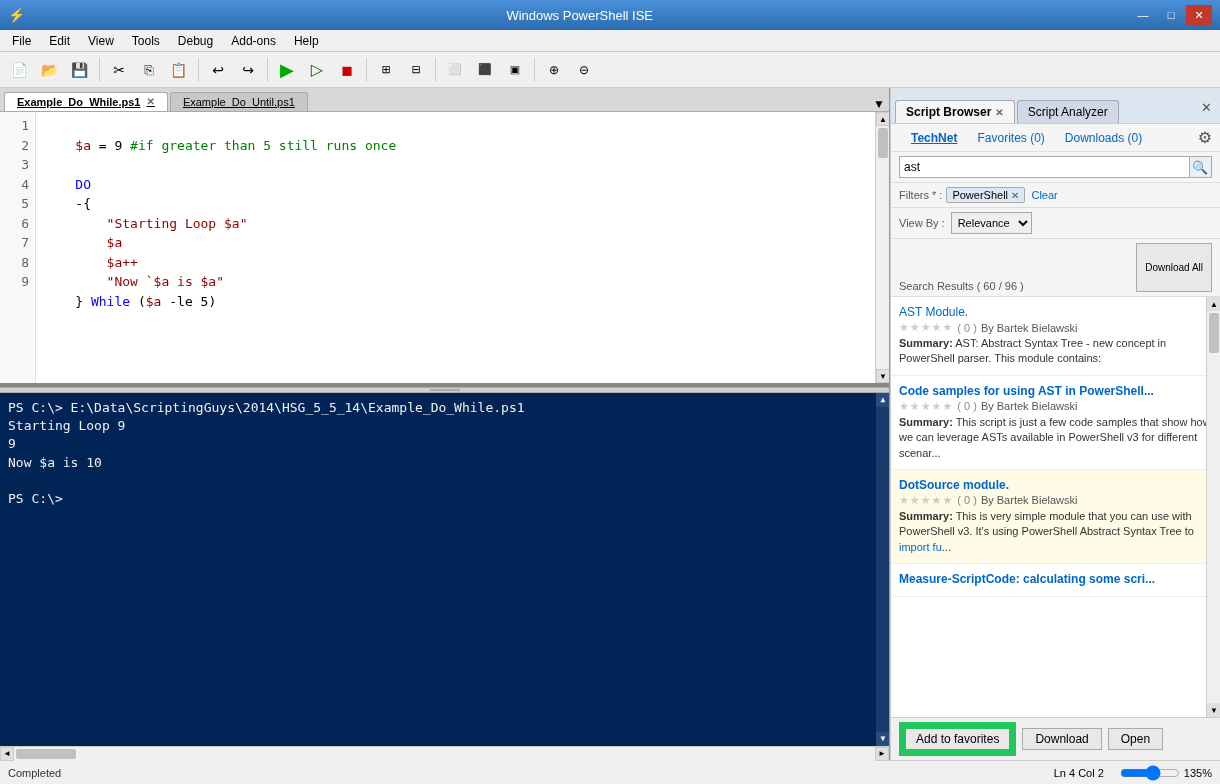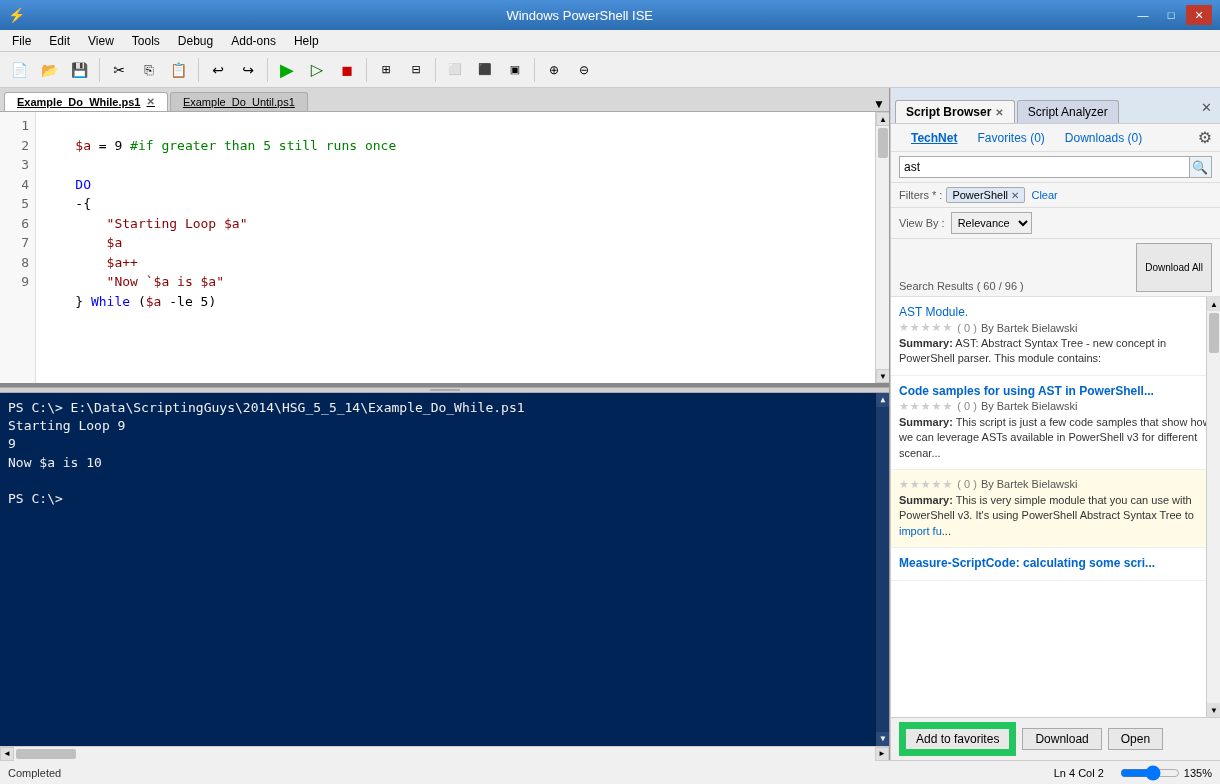--- a/index.html
+++ b/index.html
@@ -552,20 +552,21 @@
         <div class="result-title" style="color:#0066cc; font-size:12px; font-weight:bold; margin-bottom:2px;">Code samples for using AST in PowerShell...</div>
         <div class="result-rating" style="display:flex; align-items:center; gap:4px; font-size:11px; color:#888; margin-bottom:2px;">
           <span class="stars" style="color:#ccc; font-size:11px; letter-spacing:1px;">★★★★★</span>
           <span>( 0 )</span>
           <span style="color:#555;">By  Bartek Bielawski</span>
         </div>
         <div class="result-summary" style="font-size:11px; color:#333; line-height:1.4;"><strong>Summary:</strong> This script is just a few code samples that show how we can leverage ASTs available in PowerShell v3 for different scenar...</div>
       </div>
 
       <div class="result-item highlighted" style="padding:8px; border-bottom:1px solid #eee; cursor:pointer; background:#fffbe6;">
+        <div class="result-title" style="color:#0066cc; font-size:12px; font-weight:bold; margin-bottom:2px;">DotSource module.</div>
         <div class="result-rating" style="display:flex; align-items:center; gap:4px; font-size:11px; color:#888; margin-bottom:2px;">
           <span class="stars" style="color:#ccc; font-size:11px; letter-spacing:1px;">★★★★★</span>
           <span>( 0 )</span>
           <span style="color:#555;">By  Bartek Bielawski</span>
         </div>
         <div class="result-summary" style="font-size:11px; color:#333; line-height:1.4;"><strong>Summary:</strong> This is very simple module that you can use with PowerShell v3. It's using PowerShell Abstract Syntax Tree to <span style="color:#0066cc;">import fu</span>...</div>
       </div>
 
       <div class="result-item" style="padding:8px; border-bottom:1px solid #eee; cursor:pointer;">
         <div class="result-title" style="color:#0066cc; font-size:12px; font-weight:bold; margin-bottom:2px;">Measure-ScriptCode: calculating some scri...</div>

